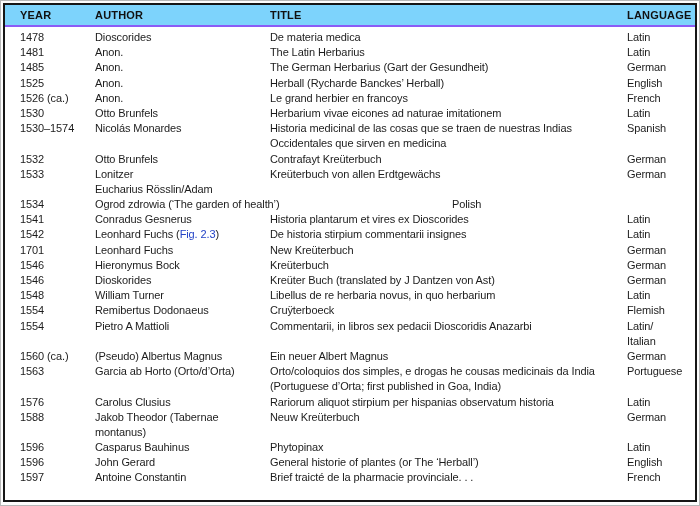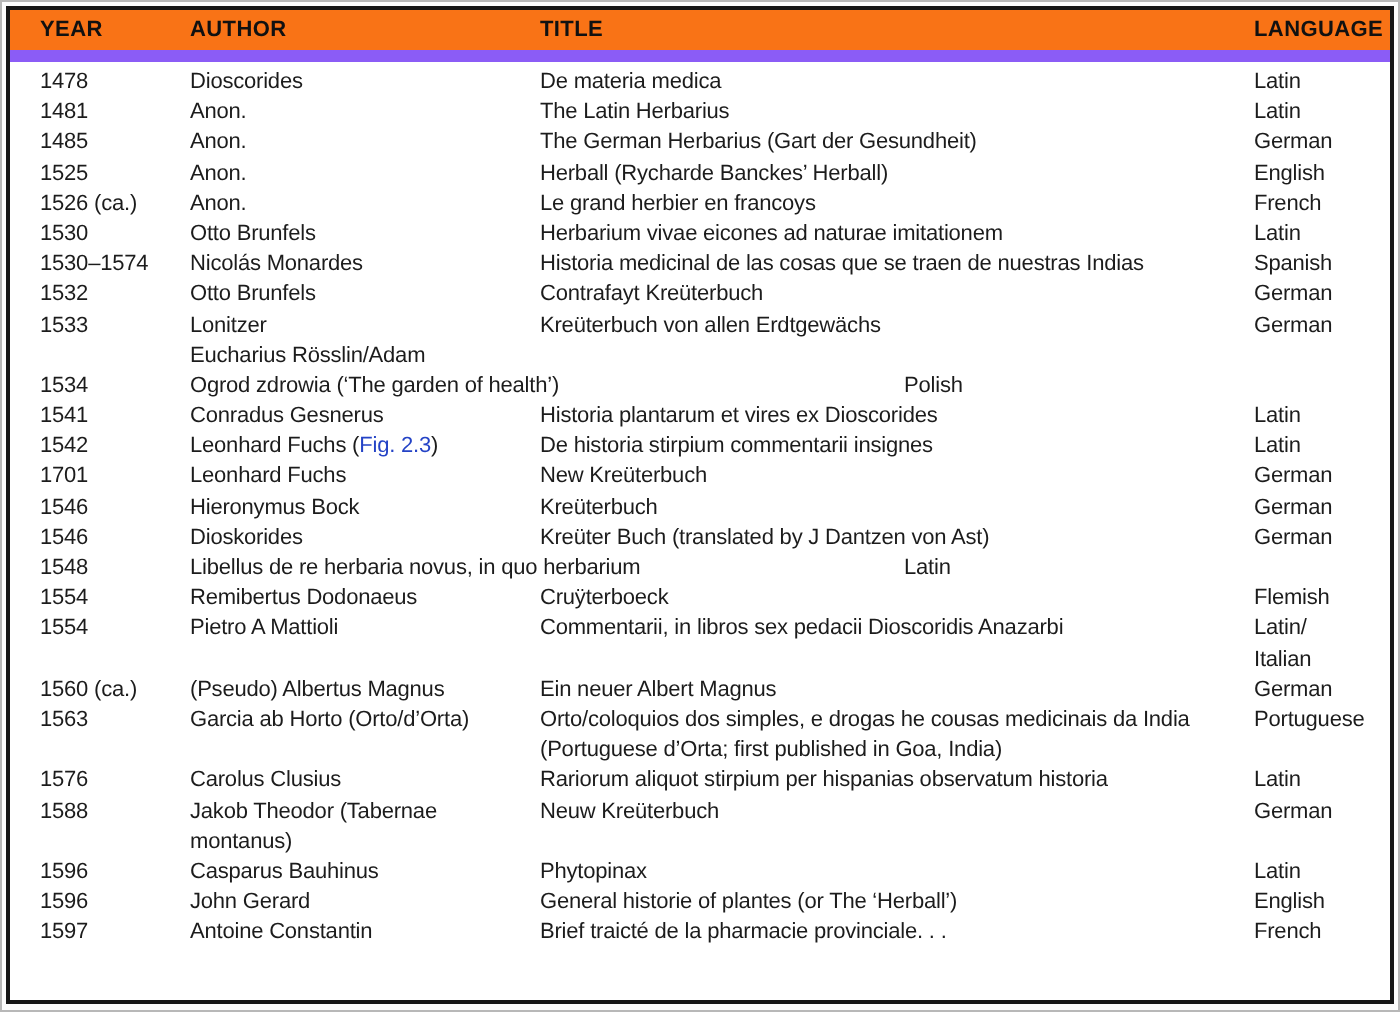--- a/index.html
+++ b/index.html
@@ -24,22 +24,22 @@
     background:#ffffff;
     display:flex;
     flex-direction:column;
     overflow:hidden;
   }
   .thead{
     display:flex;
     align-items:center;
     flex:none;
     height:20px;
-    background:#f97316;
-    border-bottom:6px solid #8b5cf6;
+    background:#7dd3fc;
+    border-bottom:2px solid #8b5cf6;
     font-size:11px;
     font-weight:bold;
     color:#111;
     letter-spacing:0.2px;
     justify-content:center;
   }
   .tbody{
     flex:1;
     padding-top:3px;
     font-size:11px;
@@ -154,20 +154,21 @@
         </div>
         <div class="row">
           <div class="cell c-year">
             <div class="line"><span>1530–1574</span></div>
           </div>
           <div class="cell c-author">
             <div class="line"><span>Nicolás Monardes</span></div>
           </div>
           <div class="cell c-title">
             <div class="line"><span class="it">Historia medicinal de las cosas que se traen de nuestras Indias</span></div>
+            <div class="line"><span class="it">Occidentales que sirven en medicina</span></div>
           </div>
           <div class="cell c-lang">
             <div class="line"><span>Spanish</span></div>
           </div>
         </div>
         <div class="row">
           <div class="cell c-year">
             <div class="line"><span>1532</span></div>
           </div>
           <div class="cell c-author">
@@ -272,20 +273,23 @@
           <div class="cell c-title">
             <div class="line"><span class="it">Kreüter Buch</span><span> (translated by J Dantzen von Ast)</span></div>
           </div>
           <div class="cell c-lang">
             <div class="line"><span>German</span></div>
           </div>
         </div>
         <div class="row">
           <div class="cell c-year">
             <div class="line"><span>1548</span></div>
+          </div>
+          <div class="cell c-author">
+            <div class="line"><span>William Turner</span></div>
           </div>
           <div class="cell c-title">
             <div class="line"><span class="it">Libellus de re herbaria novus, in quo herbarium</span></div>
           </div>
           <div class="cell c-lang">
             <div class="line"><span>Latin</span></div>
           </div>
         </div>
         <div class="row">
           <div class="cell c-year">

